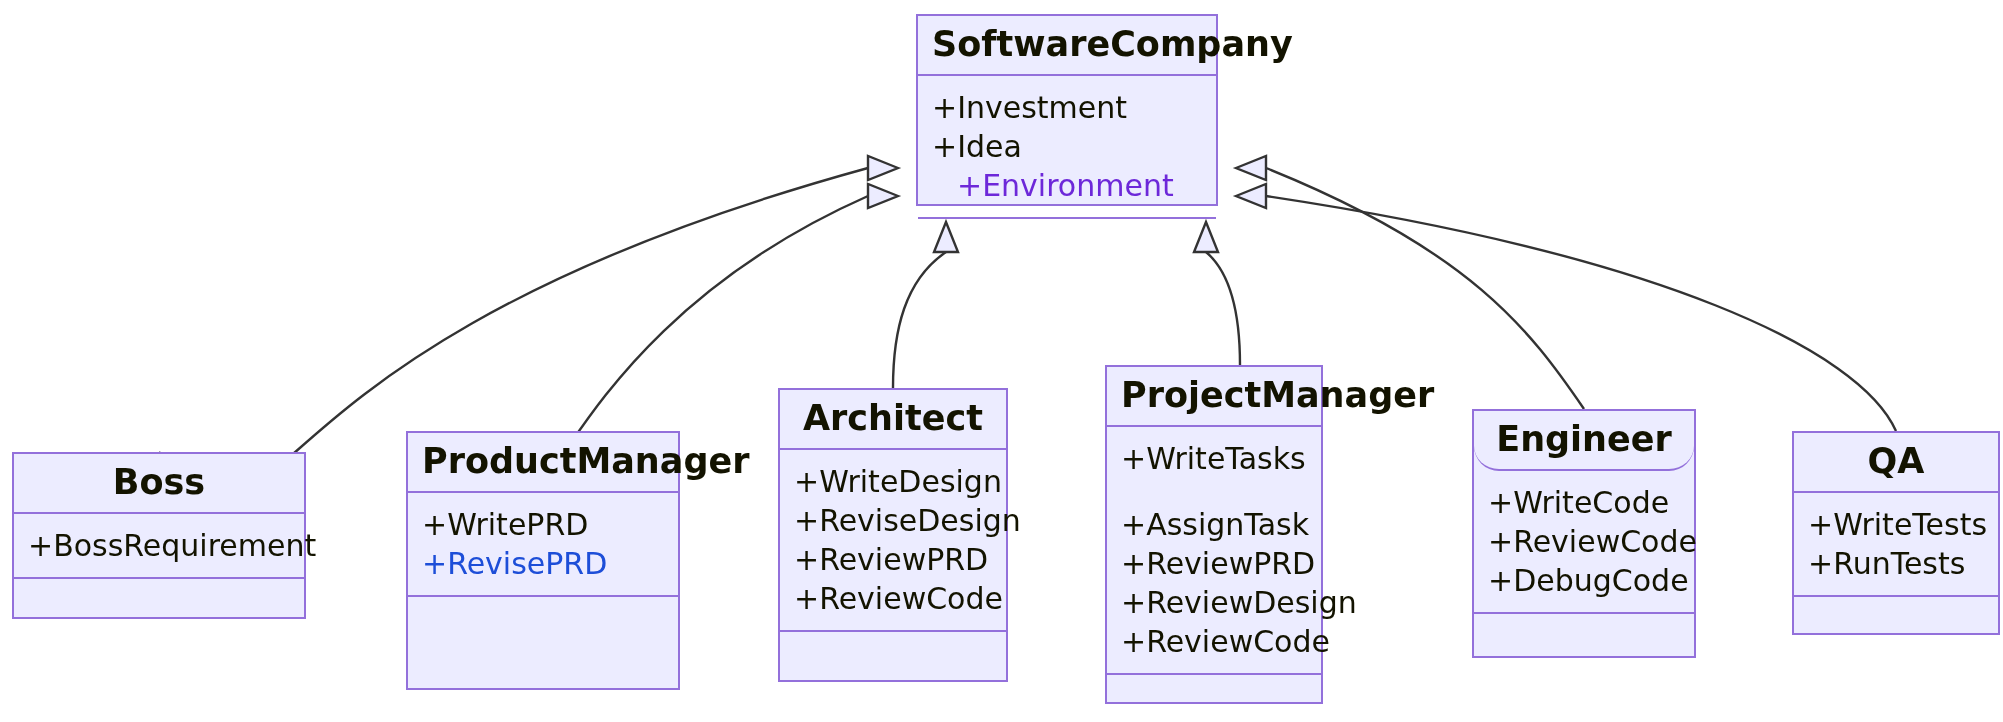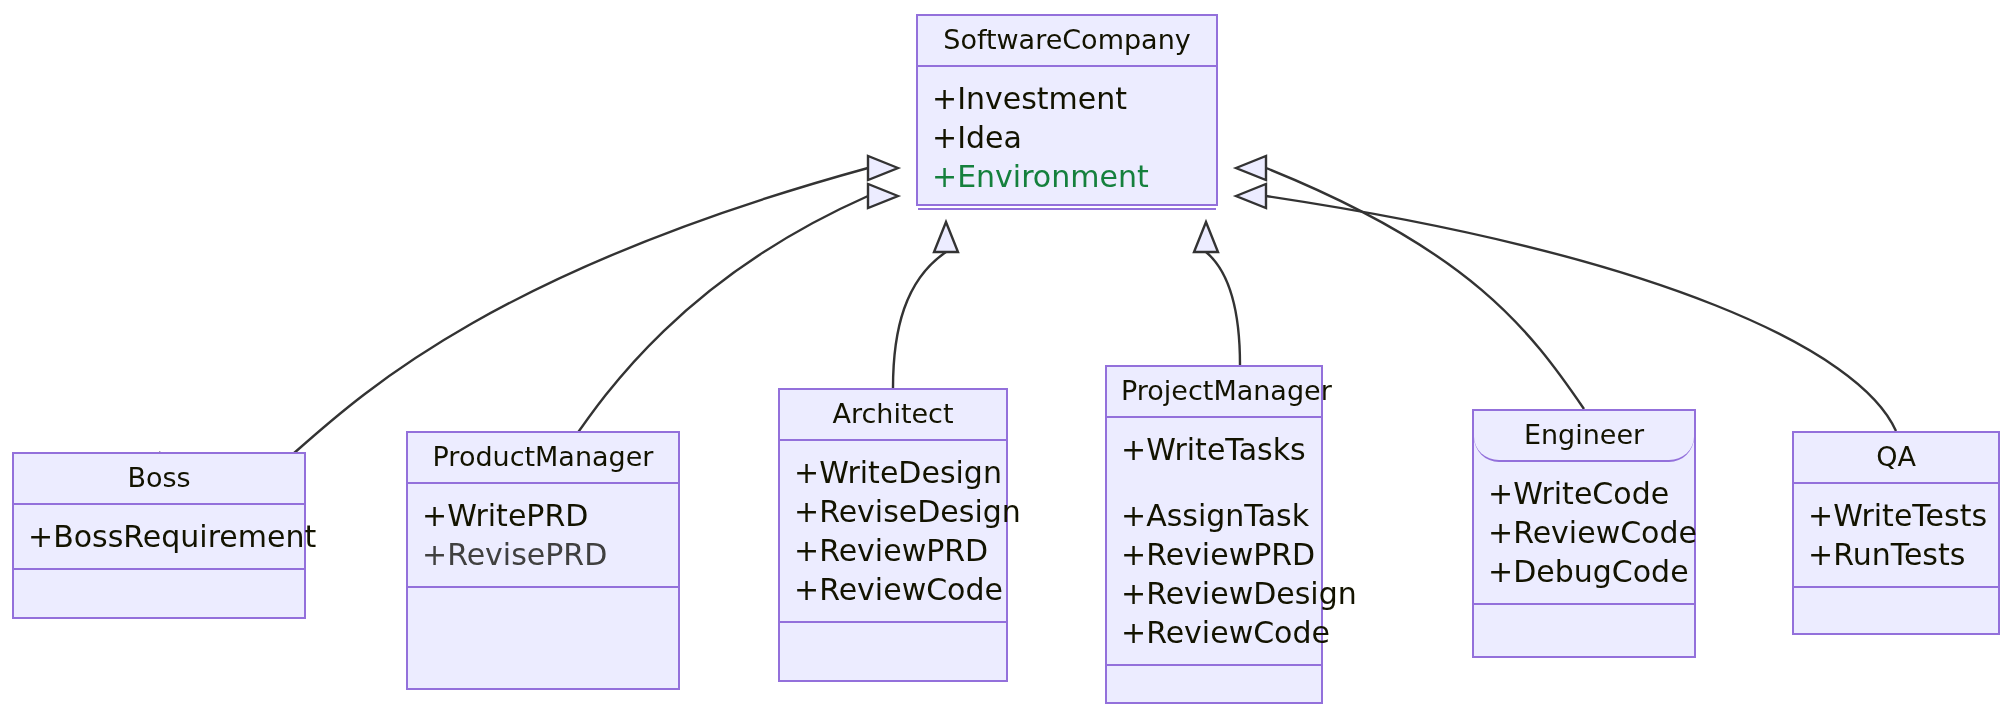--- a/index.html
+++ b/index.html
@@ -26,22 +26,22 @@
   .uml-class {
     position: absolute;
     box-sizing: border-box;
     background: #ECECFF;
     border: 2px solid #9370DB;
     display: flex;
     flex-direction: column;
   }
   .uml-title {
     text-align: center;
-    font-weight: normal;
-    font-size: 27px;
+    font-weight: bold;
+    font-size: 35px;
     color: #131300;
     padding: 8px 14px 10px 14px;
     border-bottom: 2px solid #9370DB;
     line-height: 1.15;
     white-space: nowrap;
   }
   .uml-attrs {
     padding: 12px 14px 12px 14px;
     border-bottom: 2px solid #9370DB;
   }
@@ -85,36 +85,36 @@
         <path d="M 1896 431 C 1860 350, 1660 255, 1266 196" fill="none" stroke="#333333" stroke-width="2.4"></path>
         <polygon points="1236,196 1266,184 1266,208" fill="#ECECFF" stroke="#333333" stroke-width="2.4" stroke-linejoin="miter"></polygon>
       </g>
     </svg>
   <div id="nodes">
       <div class="uml-class" style="left: 916px; top: 14px; width: 302px; height: 192px; background: rgb(236, 236, 255); border-color: rgb(147, 112, 219);">
         <div class="uml-title" style="border-bottom-color: rgb(147, 112, 219); color: rgb(19, 19, 0);">SoftwareCompany</div>
         <div class="uml-attrs" style="border-bottom-color: rgb(147, 112, 219);">
           <div class="uml-attr" style="color: rgb(19, 19, 0);">+Investment</div>
           <div class="uml-attr" style="color: rgb(19, 19, 0);">+Idea</div>
-          <div class="uml-attr" style="color: #15803d;">+Environment</div>
+          <div class="uml-attr" style="color: #6d28d9; margin-left: 25px;">+Environment</div>
         </div>
         <div class="uml-methods"></div>
       </div>
       <div class="uml-class" style="left: 12px; top: 452px; width: 294px; height: 167px; background: rgb(236, 236, 255); border-color: rgb(147, 112, 219);">
         <div class="uml-title" style="border-bottom-color: rgb(147, 112, 219); color: rgb(19, 19, 0);">Boss</div>
         <div class="uml-attrs" style="border-bottom-color: rgb(147, 112, 219);">
           <div class="uml-attr" style="color: rgb(19, 19, 0);">+BossRequirement</div>
         </div>
         <div class="uml-methods"></div>
       </div>
       <div class="uml-class" style="left: 406px; top: 431px; width: 274px; height: 259px; background: rgb(236, 236, 255); border-color: rgb(147, 112, 219);">
         <div class="uml-title" style="border-bottom-color: rgb(147, 112, 219); color: rgb(19, 19, 0);">ProductManager</div>
         <div class="uml-attrs" style="border-bottom-color: rgb(147, 112, 219);">
           <div class="uml-attr" style="color: rgb(19, 19, 0);">+WritePRD</div>
-          <div class="uml-attr" style="color: #404040;">+RevisePRD</div>
+          <div class="uml-attr" style="color: #1d4ed8;">+RevisePRD</div>
         </div>
         <div class="uml-methods"></div>
       </div>
       <div class="uml-class" style="left: 778px; top: 388px; width: 230px; height: 294px; background: rgb(236, 236, 255); border-color: rgb(147, 112, 219);">
         <div class="uml-title" style="border-bottom-color: rgb(147, 112, 219); color: rgb(19, 19, 0);">Architect</div>
         <div class="uml-attrs" style="border-bottom-color: rgb(147, 112, 219);">
           <div class="uml-attr" style="color: rgb(19, 19, 0);">+WriteDesign</div>
           <div class="uml-attr" style="color: rgb(19, 19, 0);">+ReviseDesign</div>
           <div class="uml-attr" style="color: rgb(19, 19, 0);">+ReviewPRD</div>
           <div class="uml-attr" style="color: rgb(19, 19, 0);">+ReviewCode</div>

